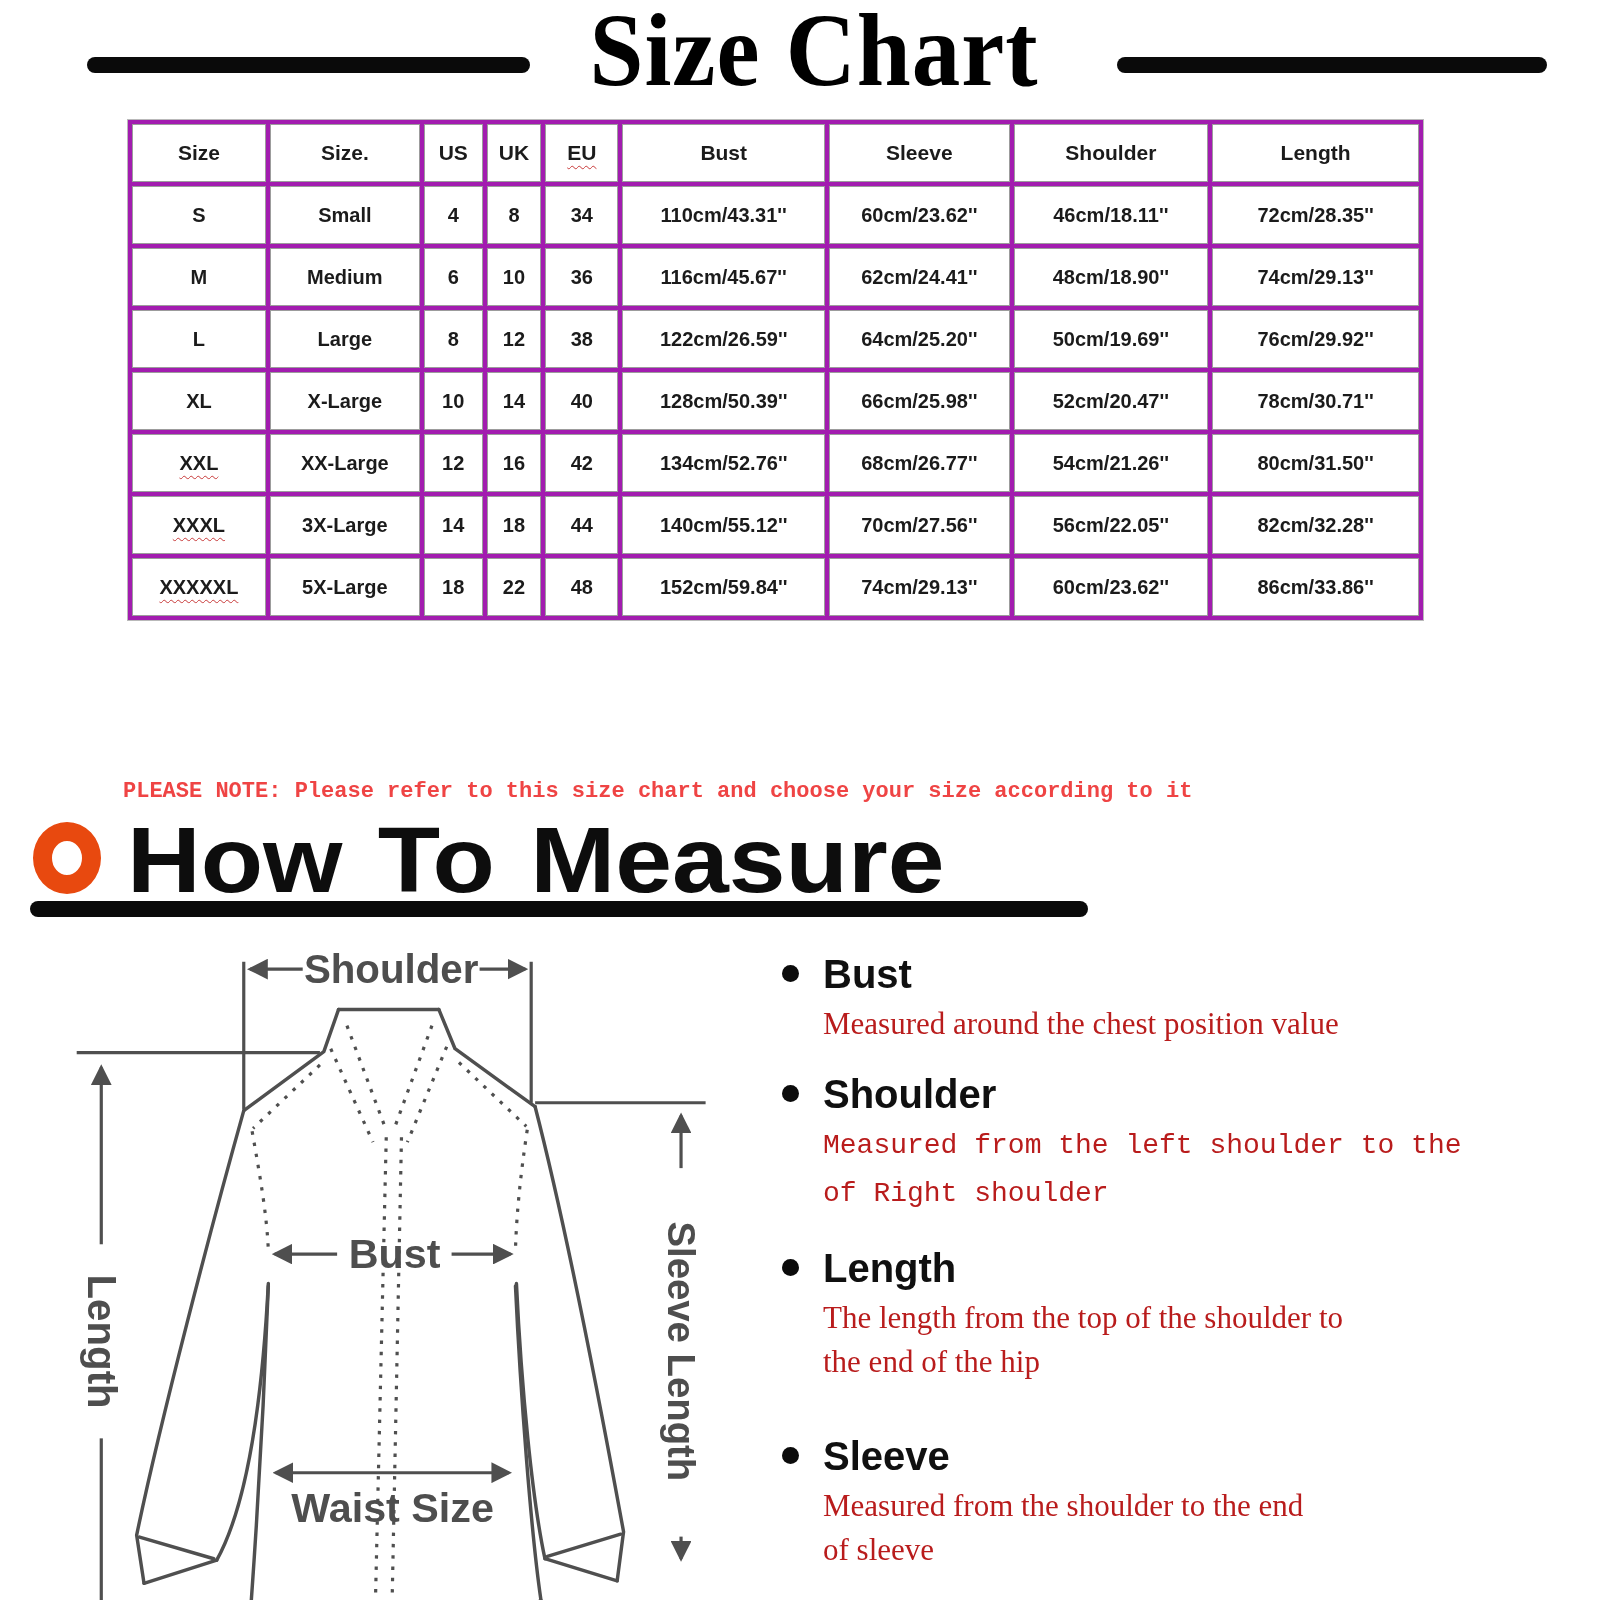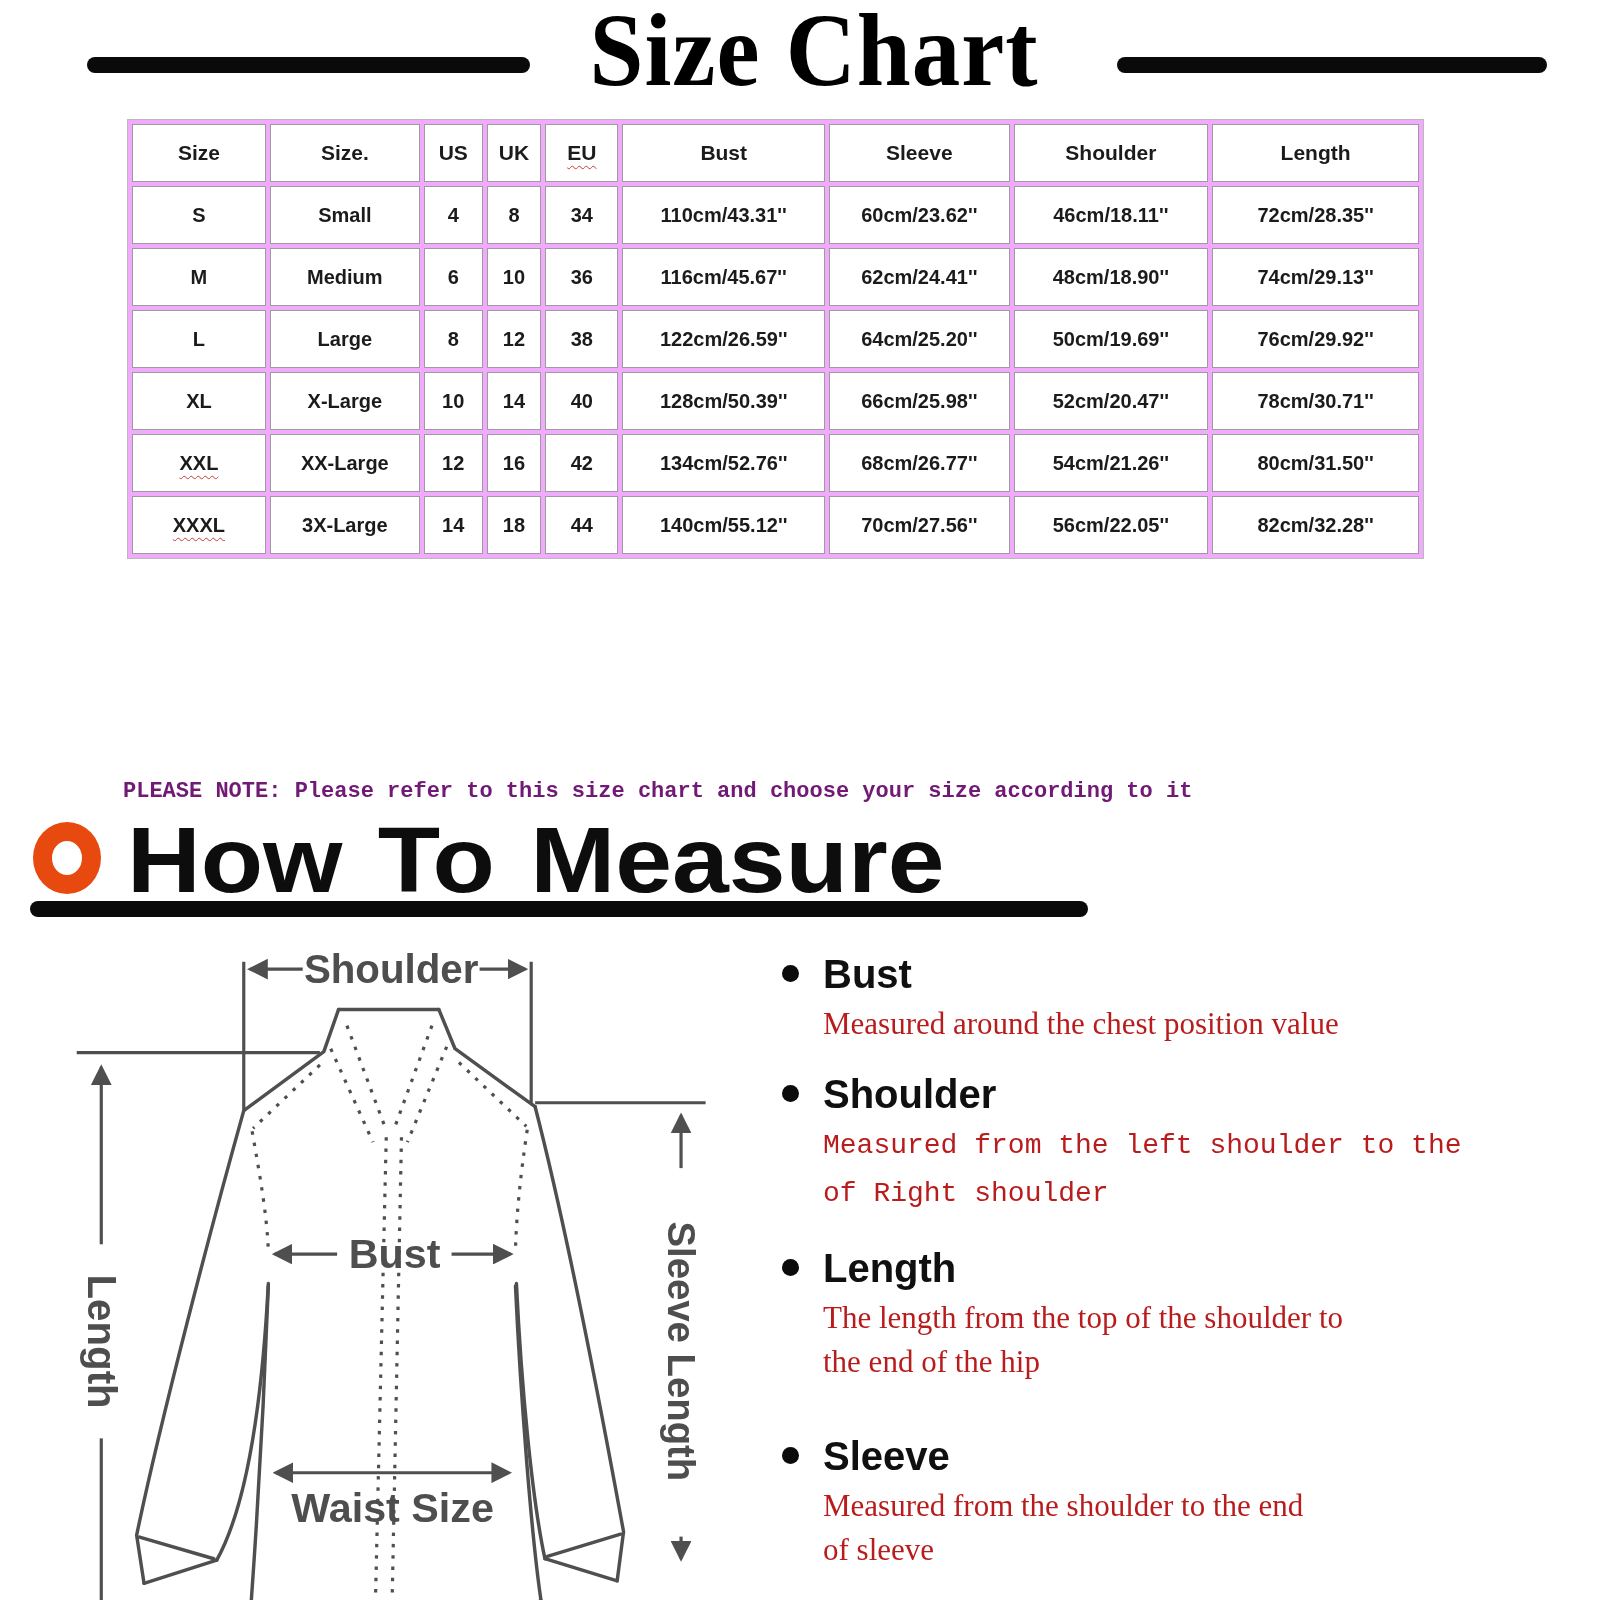--- a/index.html
+++ b/index.html
@@ -10,31 +10,31 @@
   .title{position:absolute;left:14px;top:-10px;width:1600px;text-align:center;
          font-family:"Liberation Serif",serif;font-weight:bold;font-size:97px;
          letter-spacing:1px;transform:scaleY(1.08);transform-origin:top center;color:#000;}
   .tbar{position:absolute;top:57px;height:16px;background:#0a0a0a;border-radius:8px;}
   .tbar.left{left:87px;width:443px;}
   .tbar.right{left:1117px;width:430px;}
 
   
   .size-table-wrap{position:absolute;left:127px;top:119px;}
   table.size{border-collapse:separate;border-spacing:4px;table-layout:fixed;
-             width:1297px;border:1px solid #b9b9b9;background:#f0abfc;}
+             width:1297px;border:1px solid #b9b9b9;background:#a21caf;}
   table.size th,table.size td{border:1px solid #9c9c9c;background:#fff;height:56px;
              text-align:center;vertical-align:middle;font-weight:bold;color:#1b1b1b;
              font-size:20px;padding:0 2px;overflow:hidden;}
   table.size th{font-size:21px;}
   .wavy{text-decoration-line:underline;text-decoration-style:wavy;
         text-decoration-color:#c83a3a;text-decoration-thickness:1px;text-underline-offset:5px;}
 
   
   .note{position:absolute;left:123px;top:779px;font-family:"Liberation Mono",monospace;
-        font-weight:bold;font-size:22px;color:#701a75;white-space:nowrap;letter-spacing:0px;}
+        font-weight:bold;font-size:22px;color:#ef4444;white-space:nowrap;letter-spacing:0px;}
 
   
   .ring{position:absolute;left:33px;top:822px;width:30px;height:34px;
         border:19px solid #e8490f;border-radius:50%;background:#fff;}
   .h2m{position:absolute;left:127px;top:814px;font-size:88px;font-weight:bold;
        letter-spacing:0px;word-spacing:6px;color:#0d0d0d;line-height:1;
        transform:scale(1.16,1.06);transform-origin:left top;white-space:nowrap;}
   .divider{position:absolute;left:30px;top:901px;width:1058px;height:16px;
            background:#0a0a0a;border-radius:8px;}
 
@@ -146,20 +146,31 @@
             <td class="wavy">XXXL</td>
             <td>3X-Large</td>
             <td>14</td>
             <td>18</td>
             <td>44</td>
             <td>140cm/55.12''</td>
             <td>70cm/27.56''</td>
             <td>56cm/22.05''</td>
             <td>82cm/32.28''</td>
           </tr>
+          <tr>
+            <td class="wavy">XXXXXL</td>
+            <td>5X-Large</td>
+            <td>18</td>
+            <td>22</td>
+            <td>48</td>
+            <td>152cm/59.84''</td>
+            <td>74cm/29.13''</td>
+            <td>60cm/23.62''</td>
+            <td>86cm/33.86''</td>
+          </tr>
         </tbody>
     </table>
   </div>
 
   <div class="note">PLEASE NOTE: Please refer to this size chart and choose your size according to it</div>
 
   <div class="ring"></div>
   <div class="h2m">How To Measure</div>
   <div class="divider"></div>
 

